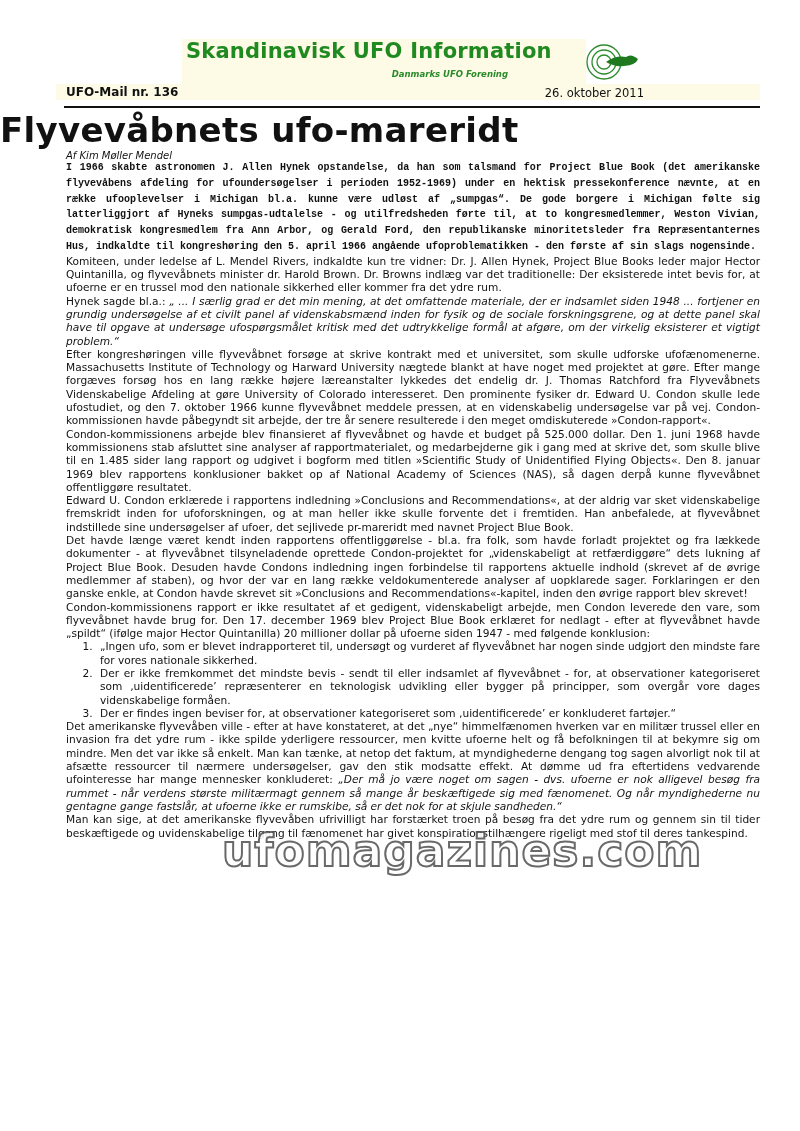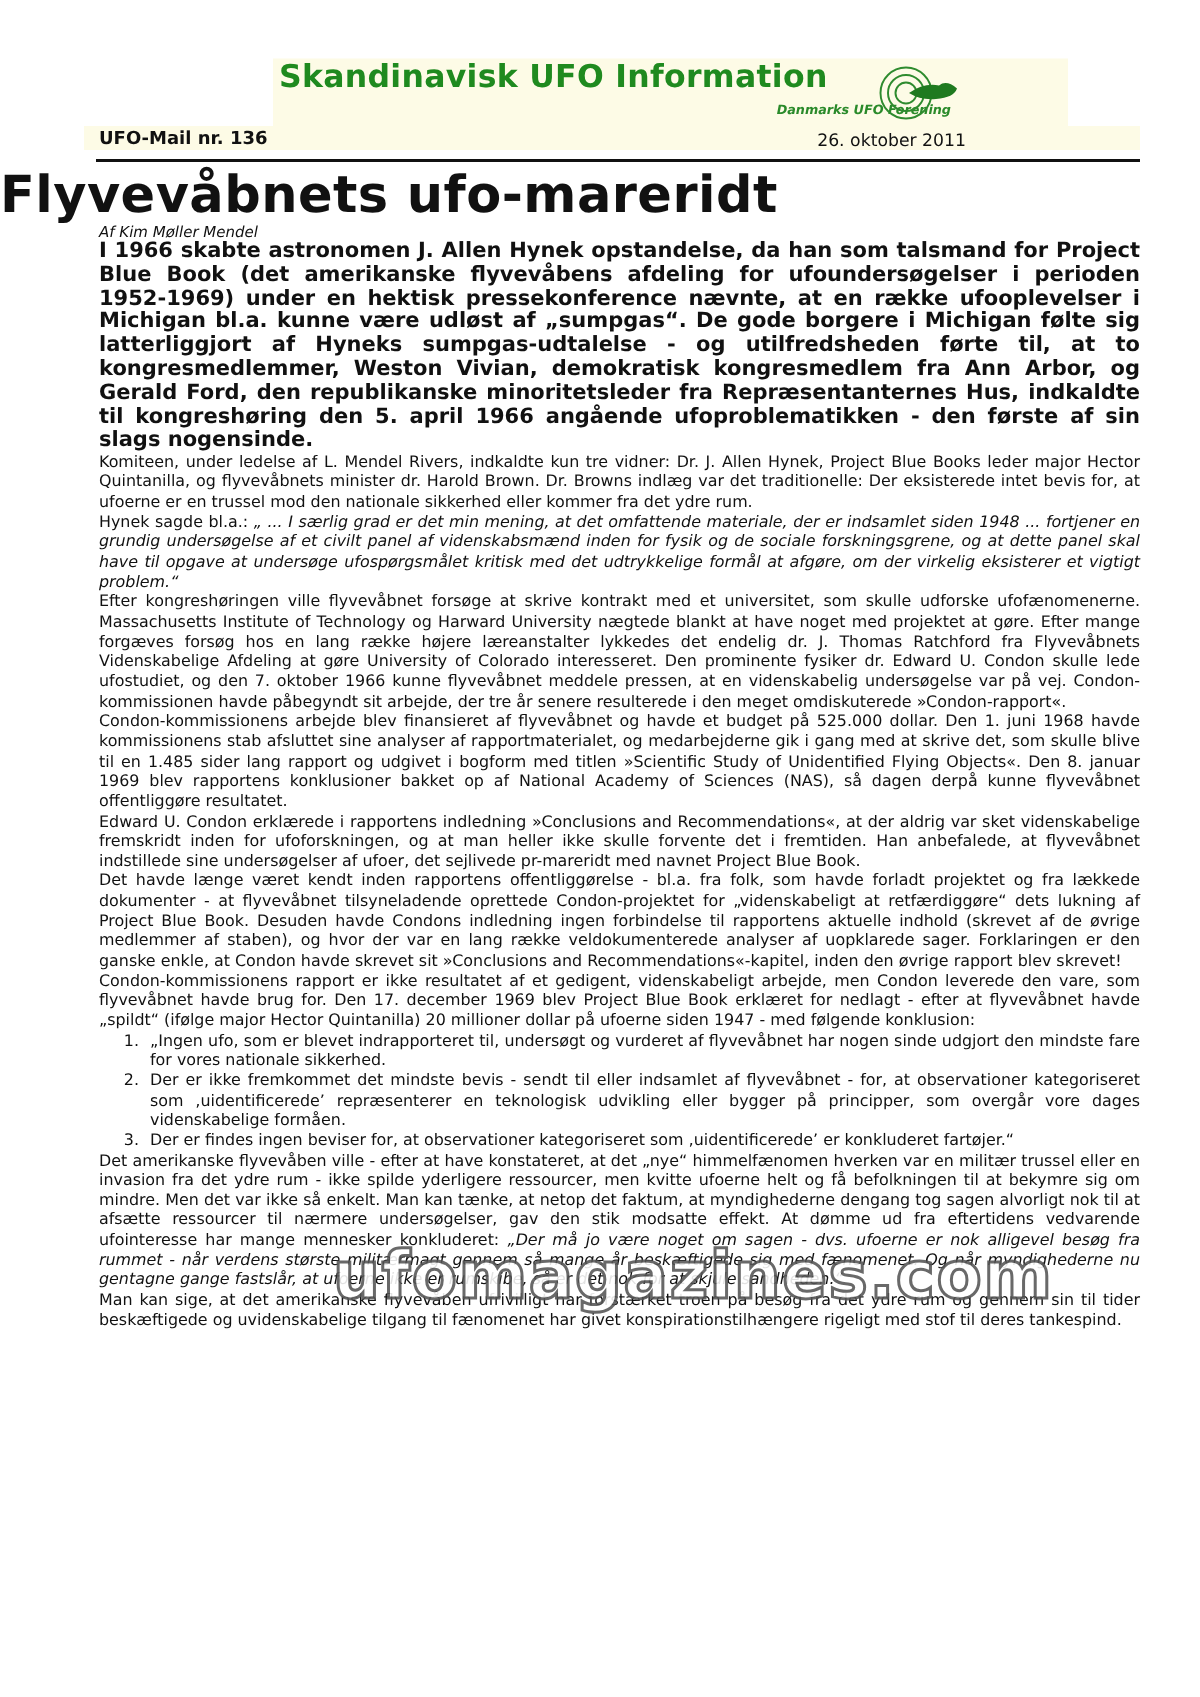--- a/index.html
+++ b/index.html
@@ -1,34 +1,34 @@
 <!DOCTYPE html>
 <html><head>
 <meta charset="utf-8">
 <style>
   html, body { margin: 0; padding: 0; background: #ffffff; }
   body { width: 800px; height: 1131px; position: relative; overflow: hidden;
          font-family: "DejaVu Sans", sans-serif; color: #111; }
-  .banner { position: absolute; left: 182px; top: 39px; width: 530px; height: 46px;
+  .banner { position: absolute; left: 182px; top: 39px; width: 404px; height: 46px;
             background: #fdfbe6; }
   .banner-title { position: absolute; left: 4px; top: 0px; font-weight: bold; font-size: 21px;
                   color: #1f8a1f; letter-spacing: 0.2px; white-space: nowrap; }
   .banner-sub { position: absolute; right: 78px; top: 30px; font-weight: bold; font-style: italic;
                 font-size: 8.5px; color: #2a8a2a; white-space: nowrap; }
   .logo { position: absolute; left: 586px; top: 40px; width: 56px; height: 44px; }
   .strip { position: absolute; left: 56px; top: 84px; width: 704px; height: 16px; background: #fdfbe6; }
   .mailnr { position: absolute; left: 66px; top: 85px; font-weight: bold; font-size: 12px; text-align: center; }
   .date { position: absolute; right: 156px; top: 86px; font-size: 11.5px; }
   .rule { position: absolute; left: 64px; top: 106px; width: 696px; height: 2px; background: #111; }
   .title { position: absolute; left: 0; right: 0; top: 110px; text-align: left;
            font-weight: bold; font-size: 34px; letter-spacing: 0.3px; }
   .byline { position: absolute; left: 66px; top: 150px; font-style: italic; font-size: 10px; }
   .content { position: absolute; left: 66px; top: 160px; width: 694px; font-size: 10.6px;
              line-height: 13.3px; text-align: justify; }
-  .lead { font-weight: bold; font-size: 14px; line-height: 15.8px; margin: 0 0 1px 0; }
+  .lead { font-weight: bold; font-size: 10px; line-height: 15.8px; margin: 0 0 1px 0; font-family: Liberation Mono, monospace; }
   .content p { margin: 0; }
   .content i { font-style: italic; }
   ol { margin: 0; padding-left: 30px; }
   ol li { padding-left: 4px; }
   .watermark { position: absolute; left: 222px; top: 825px; font-weight: bold; font-size: 44px;
                color: #ffffff; -webkit-text-stroke: 2px #555; letter-spacing: 1px;
                white-space: nowrap; opacity: 0.88; }
 </style>
 </head>
 <body>

